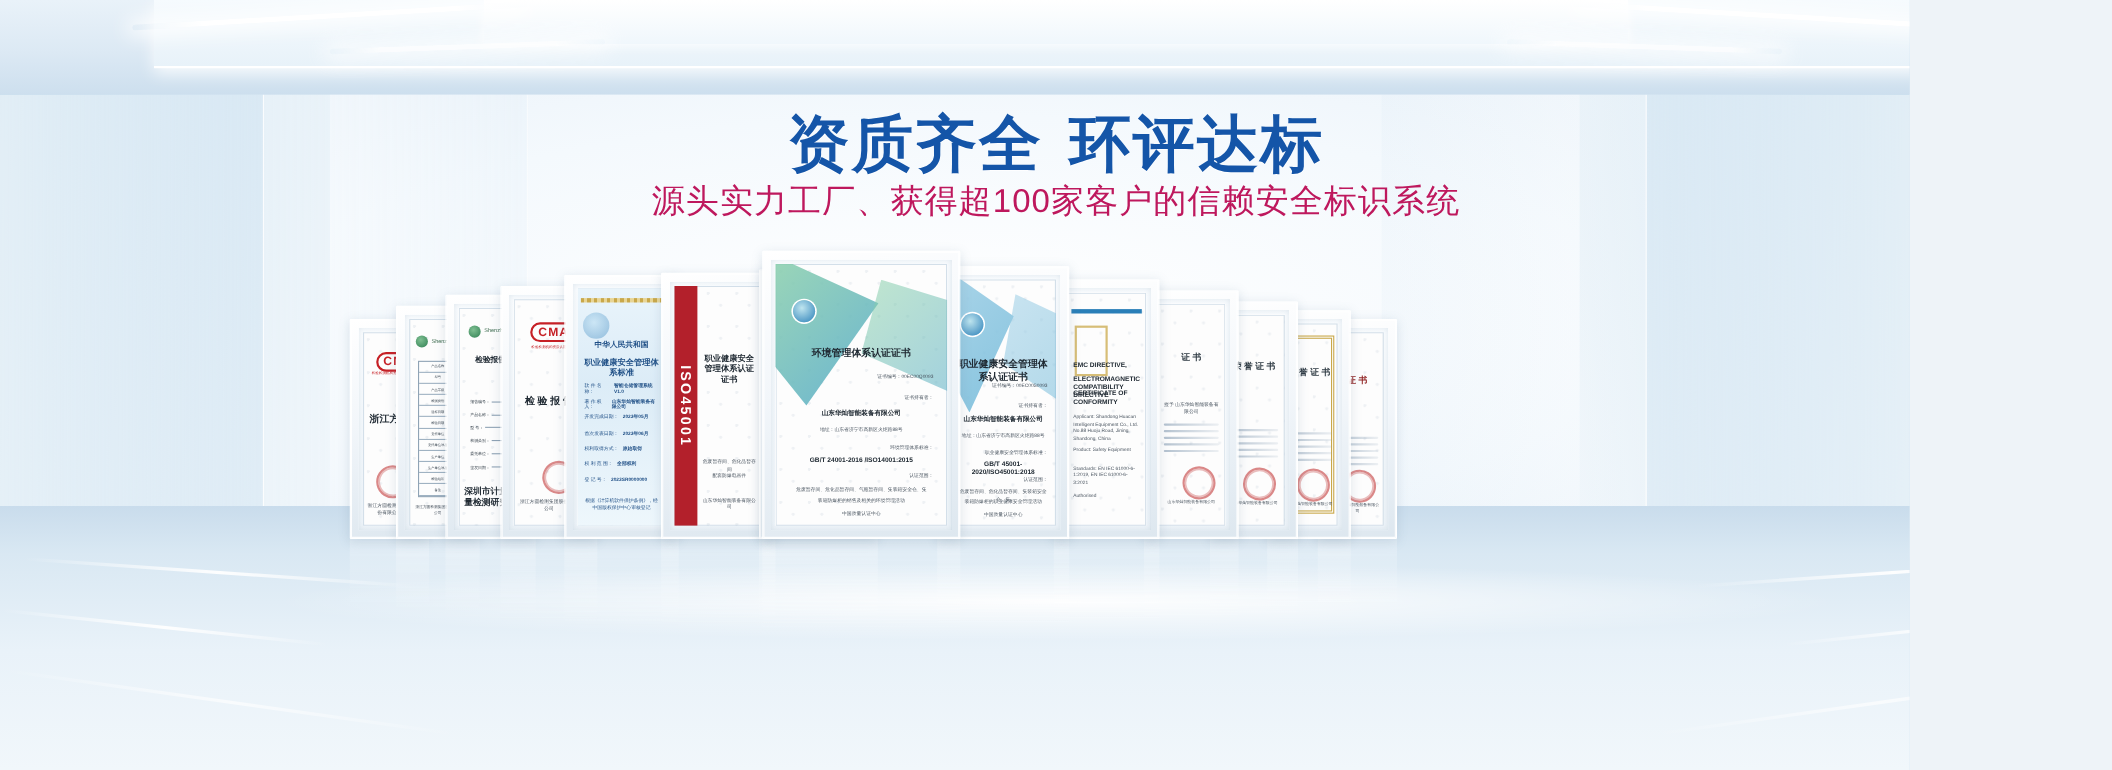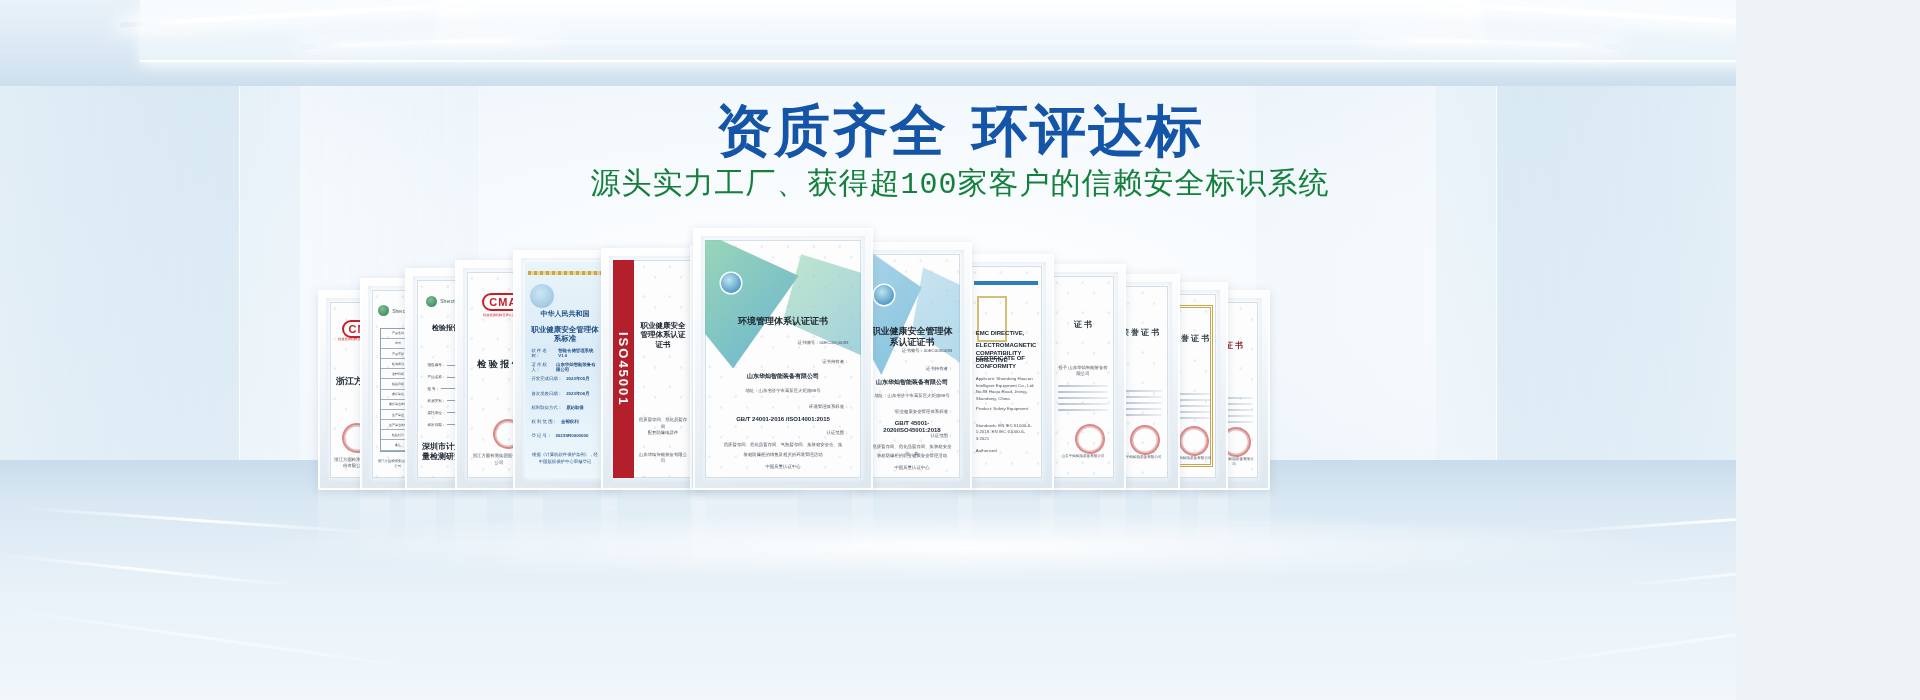--- a/index.html
+++ b/index.html
@@ -87,22 +87,21 @@
   .title{
     position:absolute; top:94px; left:0; right:0;
     font-size:56px; font-weight:bold; letter-spacing:2px;
     color:#1455a8;
     text-shadow:0 1px 0 rgba(255,255,255,.8);
   }
   .title .gap{ display:inline-block; width:24px; }
   .subtitle{
     position:absolute; top:163px; left:0; right:0;
     font-size:30px; font-weight:500; letter-spacing:1px;
-    color:#15803d;
-    font-family:Liberation Mono, monospace;
+    color:#be185d;
   }
 
   
   .wall{
     position:absolute; left:0; top:228px; width:1920px; height:262px;
   }
   .frame{
     position:absolute; bottom:0;
     background:linear-gradient(165deg,#ffffff 0%,#f2f6fa 45%,#dde7ef 100%);
     border:1px solid #ffffff;

